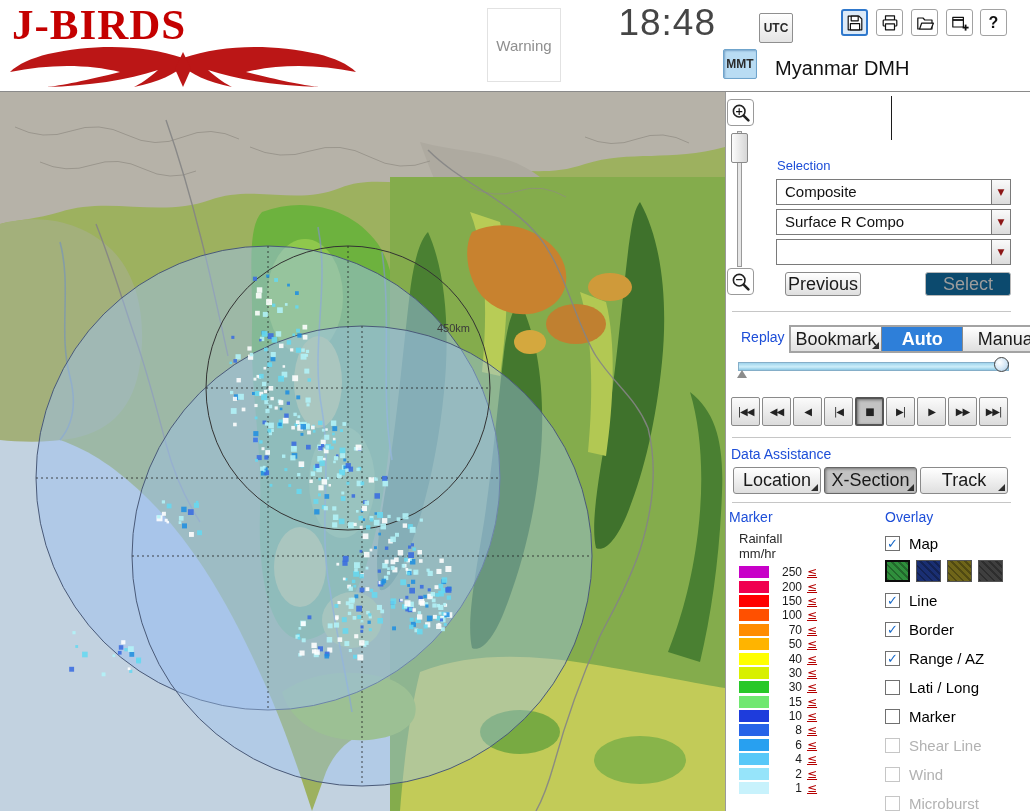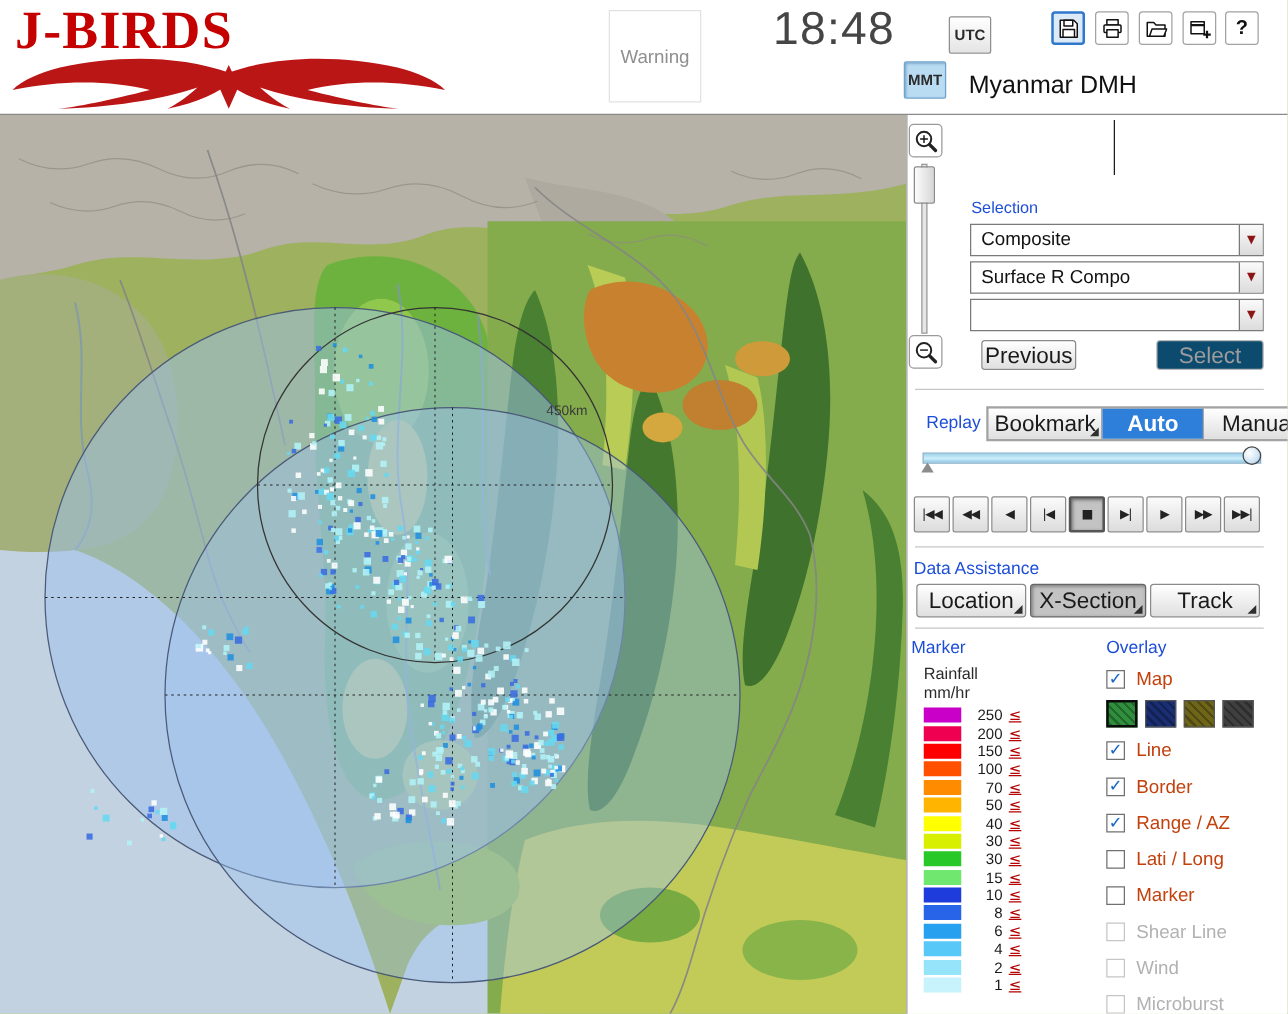--- a/index.html
+++ b/index.html
@@ -107,21 +107,21 @@
       font-family:"DejaVu Sans",sans-serif;}
 
   
   .ovwrap{position:absolute;left:159px;top:438px;width:146px;}
   .orow{height:29px;display:flex;align-items:center;position:relative;}
   .orow.first{height:26px;}
   .orow.swrow{height:30px;gap:6px;}
   .cb{width:15px;height:15px;background:#fff;border:1px solid #707070;box-sizing:border-box;
       display:inline-flex;align-items:center;justify-content:center;font-size:13px;font-weight:bold;
       color:#1668c8;font-family:"DejaVu Sans",sans-serif;cursor:pointer;}
-  .olabel{font-size:15px;color:#c2410c;margin-left:9px;white-space:nowrap;}
+  .olabel{font-size:15px;color:#000000;margin-left:9px;white-space:nowrap;}
   .orow.disabled .cb{border-color:#c6c6c6;}
   .orow.disabled .olabel{color:#b2b2b2;}
   .sw{width:25px;height:22px;border:1px solid #555;box-sizing:border-box;cursor:pointer;
       background-image:repeating-linear-gradient(45deg,rgba(0,0,0,.28) 0 2px,transparent 2px 5px);}
   .sw.selected{border:2px solid #0c0c0c;}
 </style>
 </head>
 <body>
 
 <div class="header">

